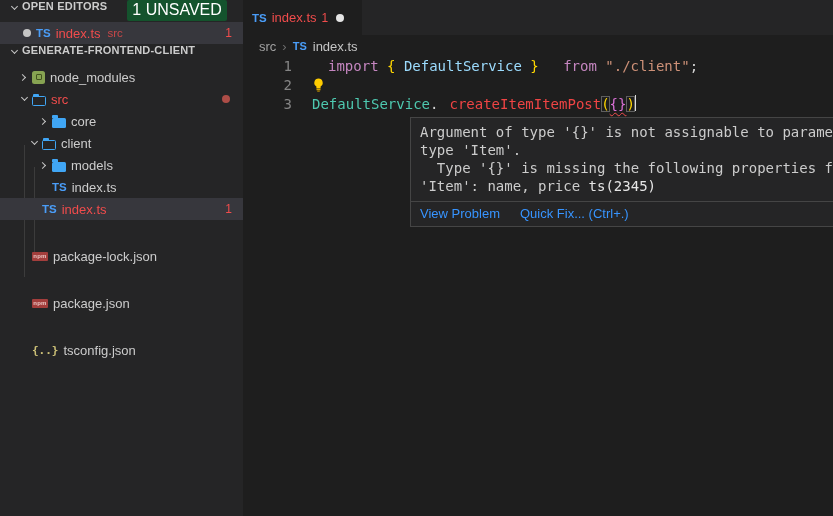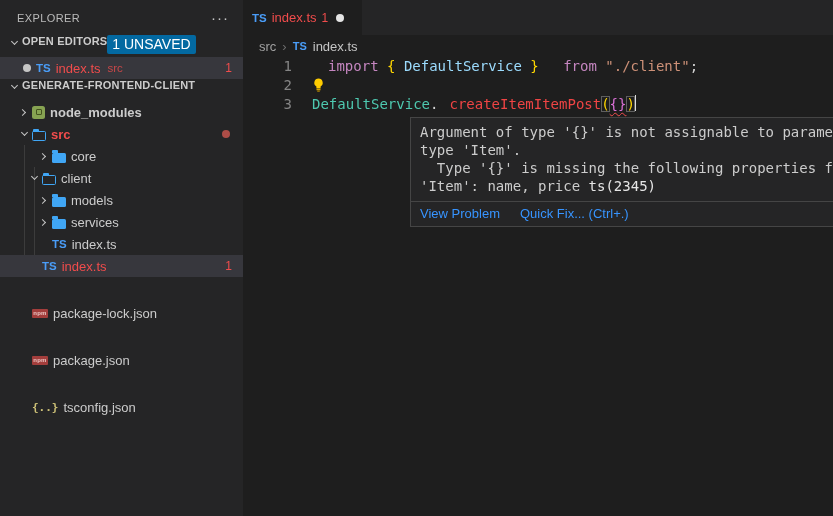--- a/index.html
+++ b/index.html
@@ -29,37 +29,37 @@
     padding-left:6px; position:relative; z-index:1; cursor:pointer;
   }
   .pane-header .ph-label { letter-spacing:.2px; }
 
   .chev { width:16px; height:16px; display:flex; align-items:center; justify-content:center; flex:none; }
   .chev i { width:5px; height:5px; border-right:1.3px solid #c5c5c5; border-bottom:1.3px solid #c5c5c5; display:block; }
   .chev.down i { transform:rotate(45deg); margin-top:-3px; }
   .chev.right i { transform:rotate(-45deg); margin-left:-3px; }
 
   .badge-pill {
-    background:#0369a1; color:#ffffff; font-size:14px; font-weight:normal;
-    border-radius:2px; padding:1px 5px 2px; margin-left:0;
+    background:#14532d; color:#ffffff; font-size:16px; font-weight:normal;
+    border-radius:2px; padding:1px 5px 2px; margin-left:20px;
   }
 
   .row {
     height:22px; display:flex; align-items:center;
     position:relative; z-index:1; cursor:pointer; white-space:nowrap;
   }
   .row.selected { background:#37373d; }
   .row .label { margin-left:5px; }
   .row .label.error { color:#f14c4c; }
   .row .desc { margin-left:7px; font-size:11.5px; color:rgba(241,76,76,.78); }
   .row-badge { margin-left:auto; margin-right:11px; color:#f14c4c; font-size:12px; flex:none; }
   .mod-dot-red { margin-left:auto; margin-right:13px; width:8px; height:8px; border-radius:50%; background:#ad4d47; flex:none; }
   .unsaved-dot { width:8px; height:8px; border-radius:50%; background:#c5c5c5; margin:0 5px 0 3px; flex:none; }
 
-  .ind1 { padding-left:16px;font-weight:bold; }
+  .ind1 { padding-left:16px; }
   .ind2 { padding-left:26px; }
   .ind3 { padding-left:36px; }
   .ind2f { padding-left:42px; }
   .ind3f { padding-left:52px; }
   .ind1f { padding-left:32px;margin-top:25px; }
   .oe-item { padding-left:20px; }
 
   .guide { position:absolute; width:1px; background:#3c3c3c; z-index:0; }
 
   
@@ -134,24 +134,20 @@
     border-top:1px solid #454545; padding:4px 9px 5px;
     display:flex; gap:20px; align-items:center;
   }
   .tip-link { color:#3794ff; font-size:13px; cursor:pointer; }
 </style>
 </head>
 <body>
 
 <div class="sidebar">
 
-  <div class="sidebar-header">
-    <span class="sidebar-title">EXPLORER</span>
-    <span class="more-btn">···</span>
-  </div>
 
   <div class="guide" style="left:24px; top:145px; height:132px;"></div>
   <div class="guide" style="left:34px; top:167px; height:88px;"></div>
 
   <div class="pane-header">
     <span class="chev down">
         <i></i>
       </span>
     <span class="ph-label">OPEN EDITORS</span>
     <span class="badge-pill">1 UNSAVED</span>
@@ -206,27 +202,20 @@
   </div>
 
   <div class="row ind3">
     <span class="chev right">
         <i></i>
       </span>
     <span class="icon-folder"></span>
     <span class="label">models</span>
   </div>
 
-  <div class="row ind3">
-    <span class="chev right">
-        <i></i>
-      </span>
-    <span class="icon-folder"></span>
-    <span class="label">services</span>
-  </div>
 
   <div class="row ind3f">
     <span class="icon-ts">TS</span>
     <span class="label">index.ts</span>
   </div>
 
   <div class="row selected ind2f">
     <span class="icon-ts">TS</span>
     <span class="label error">index.ts</span>
     <span class="row-badge">1</span>

